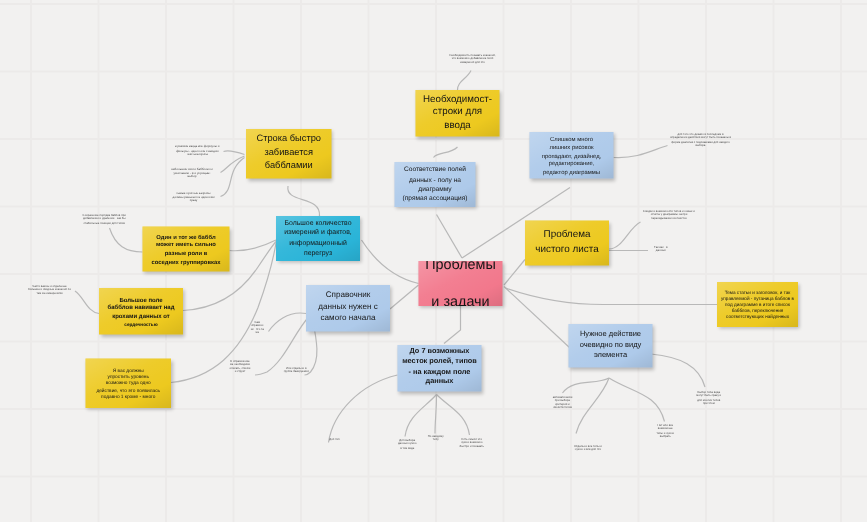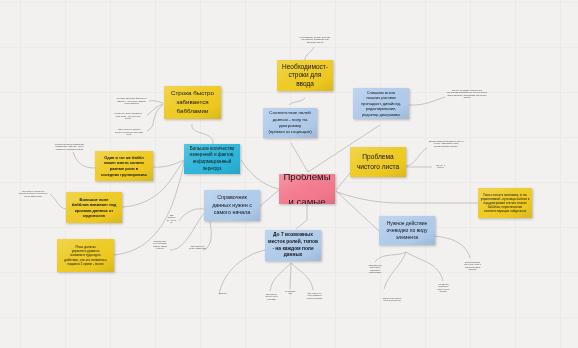--- a/index.html
+++ b/index.html
@@ -55,21 +55,21 @@
     <path d="M406,252 C401,266 388,274 384,289" stroke="#b8b8b8" stroke-width="0.8"></path>
     <path d="M406,252 C422,262 438,262 443,281" stroke="#b8b8b8" stroke-width="0.8"></path>
     <path d="M434,236 C454,238 466,244 470,258" stroke="#b8b8b8" stroke-width="0.8"></path>
     <path d="M291,263 C283,272 272,277 270,291" stroke="#b8b8b8" stroke-width="0.8"></path>
     <path d="M291,263 C291,275 290,280 290,289" stroke="#b8b8b8" stroke-width="0.8"></path>
     <path d="M291,263 C300,272 311,276 313,290" stroke="#b8b8b8" stroke-width="0.8"></path>
     <path d="M265,250 C240,256 222,275 219,295" stroke="#b8b8b8" stroke-width="0.8"></path>
   </svg>
   <div class="note" style="left: 279px; top: 174px; width: 56px; height: 30px; background: rgb(242, 120, 140); font-size: 9.6px; font-weight: 400; line-height: 1.22; gap: 13px;">
     <div>Проблемы</div>
-    <div>и самые</div>
+    <div>и задачи</div>
   <span class="sheen"></span>
     </div>
   <div class="note" style="left: 164px; top: 86px; width: 57px; height: 33px; background: rgb(237, 201, 31); font-size: 6.2px; font-weight: 400; line-height: 1.4;">
     <div>Строка быстро</div>
     <div>забивается</div>
     <div>баббламии</div>
   <span class="sheen"></span>
     </div>
   <div class="note" style="left: 277px; top: 60px; width: 56px; height: 31px; background: rgb(237, 201, 31); font-size: 6.5px; font-weight: 400; line-height: 1.25;">
     <div>Необходимост-</div>

